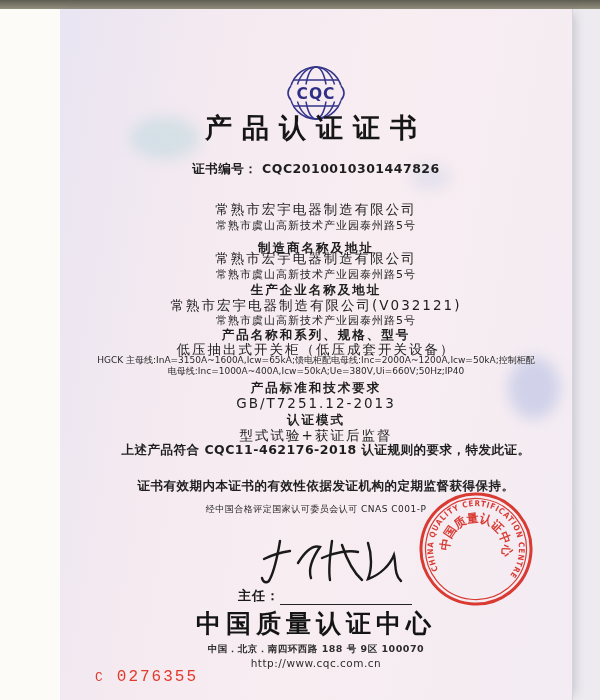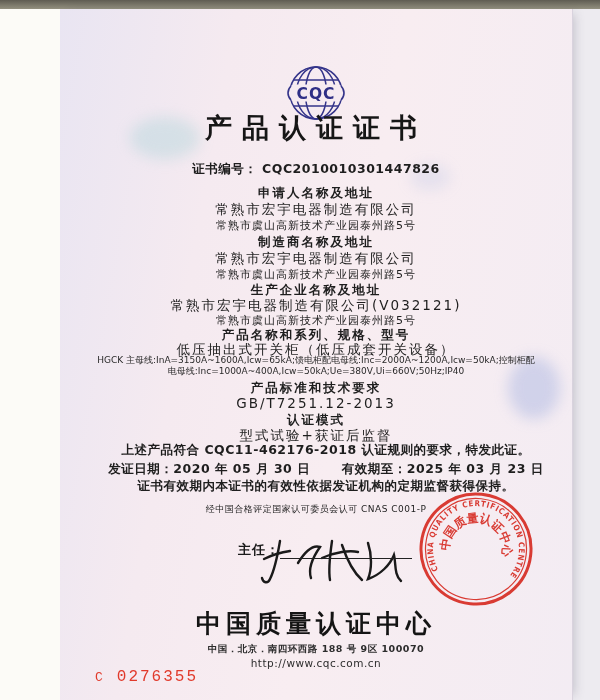--- a/index.html
+++ b/index.html
@@ -30,21 +30,21 @@
   .spec{font-size:9px;line-height:11px;letter-spacing:0;color:#2a2a2a;
     left:36px;right:36px;}
   .stmt{font-size:12.5px;font-weight:bold;letter-spacing:.5px;padding-left:20px;}
   .small{font-size:9px;letter-spacing:.5px;margin-top:8px;}
   .orgname{font-size:25px;font-weight:bold;letter-spacing:5px;color:#141414;}
   .orgaddr{font-size:9.5px;font-weight:bold;letter-spacing:.5px;color:#2c2c2c;}
   .website{font-size:10.5px;font-weight:normal;letter-spacing:.5px;color:#2c2c2c;}
   .serial{position:absolute;left:35px;top:659px;font-family:"Liberation Mono","DejaVu Sans Mono",monospace;
     font-size:16px;color:#e13a2b;letter-spacing:2px;text-align:left;}
   .serial .pfx{font-size:13px;margin-right:12px;}
-  .director{position:absolute;top:532px;left:178px;display:flex;align-items:flex-end;}
+  .director{position:absolute;top:578px;left:178px;display:flex;align-items:flex-end;}
   .director .lbl{font-size:13px;font-weight:bold;color:#1a1a1a;letter-spacing:1px;}
   .director .sigline{display:inline-block;width:132px;border-bottom:1.5px solid #222;height:14px;}
   .sig-svg{position:absolute;left:198px;top:526px;}
   .seal-svg{position:absolute;left:356px;top:480px;opacity:.9;transform:rotate(6deg);}
   .logo-svg{position:absolute;left:0;right:0;top:56px;margin:auto;display:block;}
 </style>
 </head>
 <body>
 
 <div class="scan-top"></div>
@@ -69,49 +69,43 @@
     <text x="39" y="33.5" text-anchor="middle" font-size="15.5" font-weight="bold" font-family="DejaVu Sans, sans-serif" fill="#2f2f86" letter-spacing="1">CQC</text>
   </svg>
 
   <div class="row title" style="top:101px">产品认证证书</div>
 
   <div class="row certno" style="top:152px">
     <span>证书编号：</span>
     <span>CQC2010010301447826</span>
   </div>
 
-  <div class="row h" style="top:176px">申请人名称及地址</div>
   <div class="row company" style="top:192px">常熟市宏宇电器制造有限公司</div>
   <div class="row addr" style="top:209px">常熟市虞山高新技术产业园泰州路5号</div>
 
-  <div class="row h" style="top:225px">制造商名称及地址</div>
+  <div class="row h" style="top:231px">制造商名称及地址</div>
   <div class="row company" style="top:241px">常熟市宏宇电器制造有限公司</div>
   <div class="row addr" style="top:258px">常熟市虞山高新技术产业园泰州路5号</div>
 
   <div class="row h" style="top:273px">生产企业名称及地址</div>
   <div class="row company" style="top:288px">常熟市宏宇电器制造有限公司(V032121)</div>
   <div class="row addr" style="top:304px">常熟市虞山高新技术产业园泰州路5号</div>
 
   <div class="row h" style="top:318px">产品名称和系列、规格、型号</div>
   <div class="row company" style="top:332px">低压抽出式开关柜（低压成套开关设备）</div>
   <div class="row spec" style="top:346px">HGCK 主母线:InA=3150A~1600A,Icw=65kA;馈电柜配电母线:Inc=2000A~1200A,Icw=50kA;控制柜配电母线:Inc=1000A~400A,Icw=50kA;Ue=380V,Ui=660V;50Hz;IP40</div>
 
   <div class="row h" style="top:371px">产品标准和技术要求</div>
   <div class="row company" style="top:386px">GB/T7251.12-2013</div>
 
   <div class="row h" style="top:403px">认证模式</div>
   <div class="row company" style="top:418px">型式试验+获证后监督</div>
 
   <div class="row stmt" style="top:433px">上述产品符合 CQC11-462176-2018 认证规则的要求，特发此证。</div>
 
-  <div class="row stmt" style="top:452px">
-    <span>发证日期：</span><span>2020 年 05 月 30 日</span>
-    <span style="display:inline-block;width:22px"></span>
-    <span>有效期至：</span><span>2025 年 03 月 23 日</span>
-  </div>
 
   <div class="row stmt" style="top:469px">证书有效期内本证书的有效性依据发证机构的定期监督获得保持。</div>
   <div class="row small" style="top:486px">经中国合格评定国家认可委员会认可 CNAS C001-P</div>
 
   <svg class="seal-svg" width="120" height="120" viewBox="0 0 120 120">
     <defs>
       <path id="sealOuterArc" d="M 24.8,84.7 A 43,43 0 1 1 95.2,84.7"></path>
       <path id="sealInnerArc" d="M 33.4,64.7 A 27,27 0 1 1 86.6,64.7"></path>
     </defs>
     <circle cx="60" cy="60" r="55" fill="none" stroke="#d6281f" stroke-width="3"></circle>

